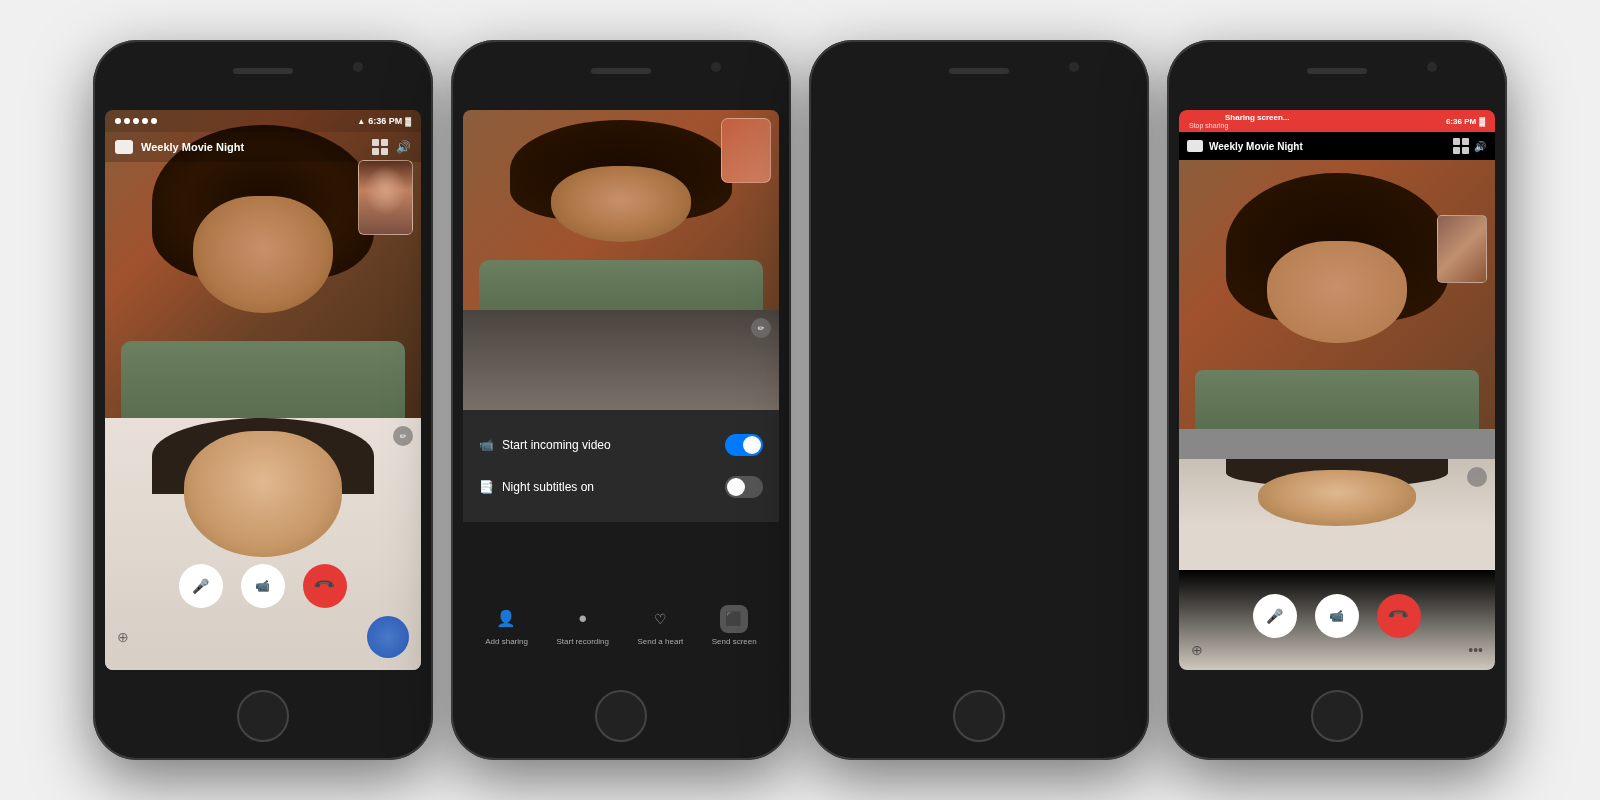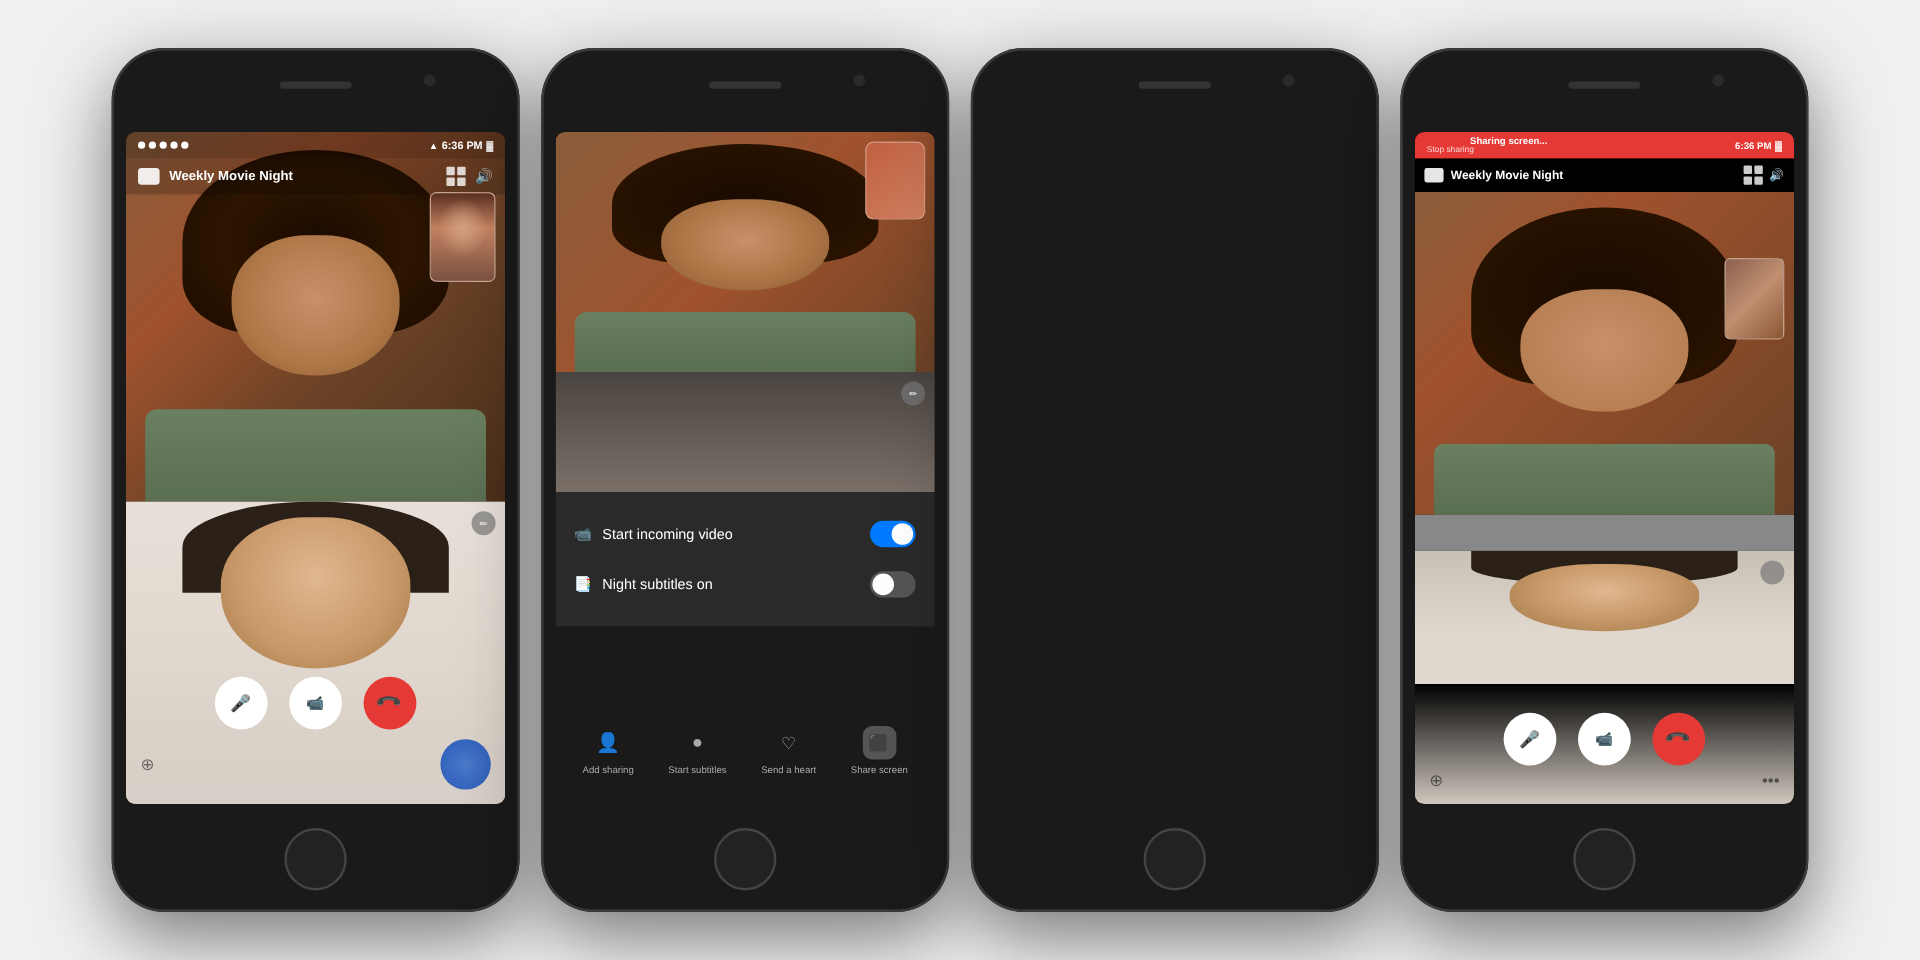--- a/index.html
+++ b/index.html
@@ -699,33 +699,33 @@
         <div class="nav-item">
           <div class="nav-icon">
             <span style="color:#aaa;font-size:16px;">👤</span>
           </div>
           <span class="nav-label">Add sharing</span>
         </div>
         <div class="nav-item">
           <div class="nav-icon">
             <span style="color:#aaa;font-size:14px;">⏺</span>
           </div>
-          <span class="nav-label">Start subtitles</span>
+          <span class="nav-label">Start recording</span>
         </div>
         <div class="nav-item">
           <div class="nav-icon">
             <span style="color:#aaa;font-size:14px;">♡</span>
           </div>
           <span class="nav-label">Send a heart</span>
         </div>
         <div class="nav-item">
           <div class="nav-icon nav-icon-active">
             <span style="color:white;font-size:14px;">⬛</span>
           </div>
-          <span class="nav-label">Share screen</span>
+          <span class="nav-label">Send screen</span>
         </div>
       </div>
     </div>
     <div class="phone-home"></div>
   </div>
 
   <div class="phone">
     <div class="phone-speaker"></div>
     <div class="phone-camera"></div>
     <div class="phone-screen phone3-screen">

